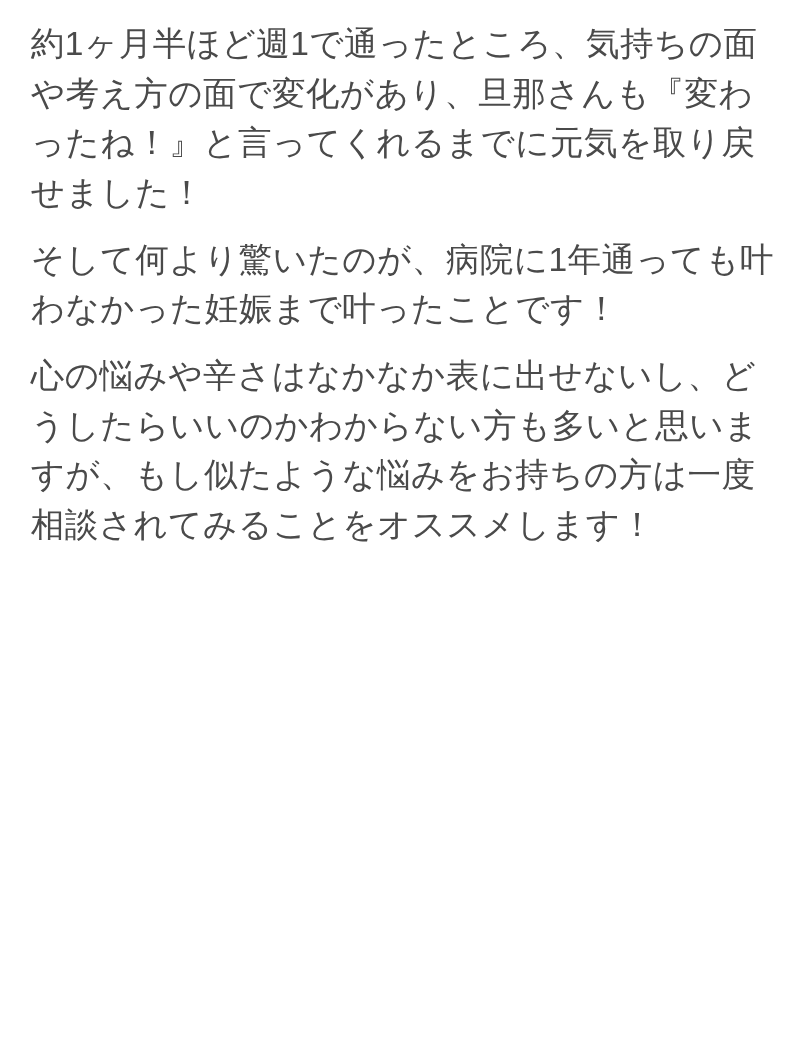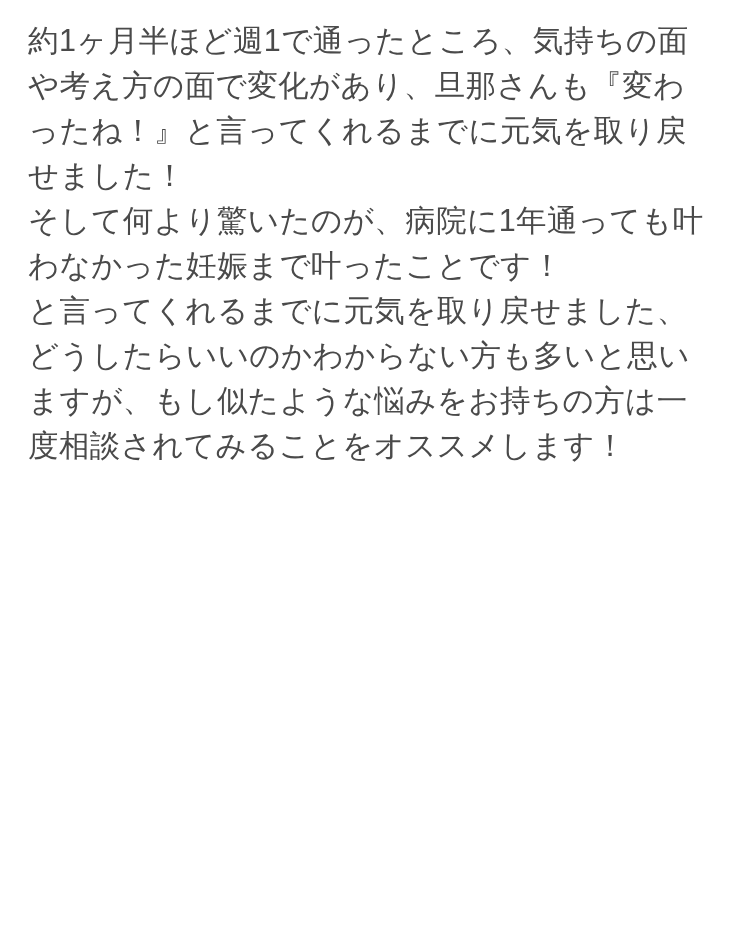--- a/index.html
+++ b/index.html
@@ -27,28 +27,28 @@
     letter-spacing: 0.4px;
     font-weight: 400;
     text-align: left;
     word-break: break-all;
   }
   .para {
     margin: 0;
     padding: 0;
   }
   .para + .para {
-    margin-top: 0;
+    margin-top: 16px;
   }
   .para-gap {
     margin-top: 45px;
   }
 </style>
 </head>
 <body>
 
 <div class="page">
   <div class="testimonial-body">
     <p class="para">約1ヶ月半ほど週1で通ったところ、気持ちの面や考え方の面で変化があり、旦那さんも『変わったね！』と言ってくれるまでに元気を取り戻せました！</p>
     <p class="para">そして何より驚いたのが、病院に1年通っても叶わなかった妊娠まで叶ったことです！</p>
-    <p class="para para-gap">と言ってくれるまでに元気を取り戻せました、どうしたらいいのかわからない方も多いと思いますが、もし似たような悩みをお持ちの方は一度相談されてみることをオススメします！</p>
+    <p class="para para-gap">心の悩みや辛さはなかなか表に出せないし、どうしたらいいのかわからない方も多いと思いますが、もし似たような悩みをお持ちの方は一度相談されてみることをオススメします！</p>
   </div>
 </div>
 
 </body></html>

